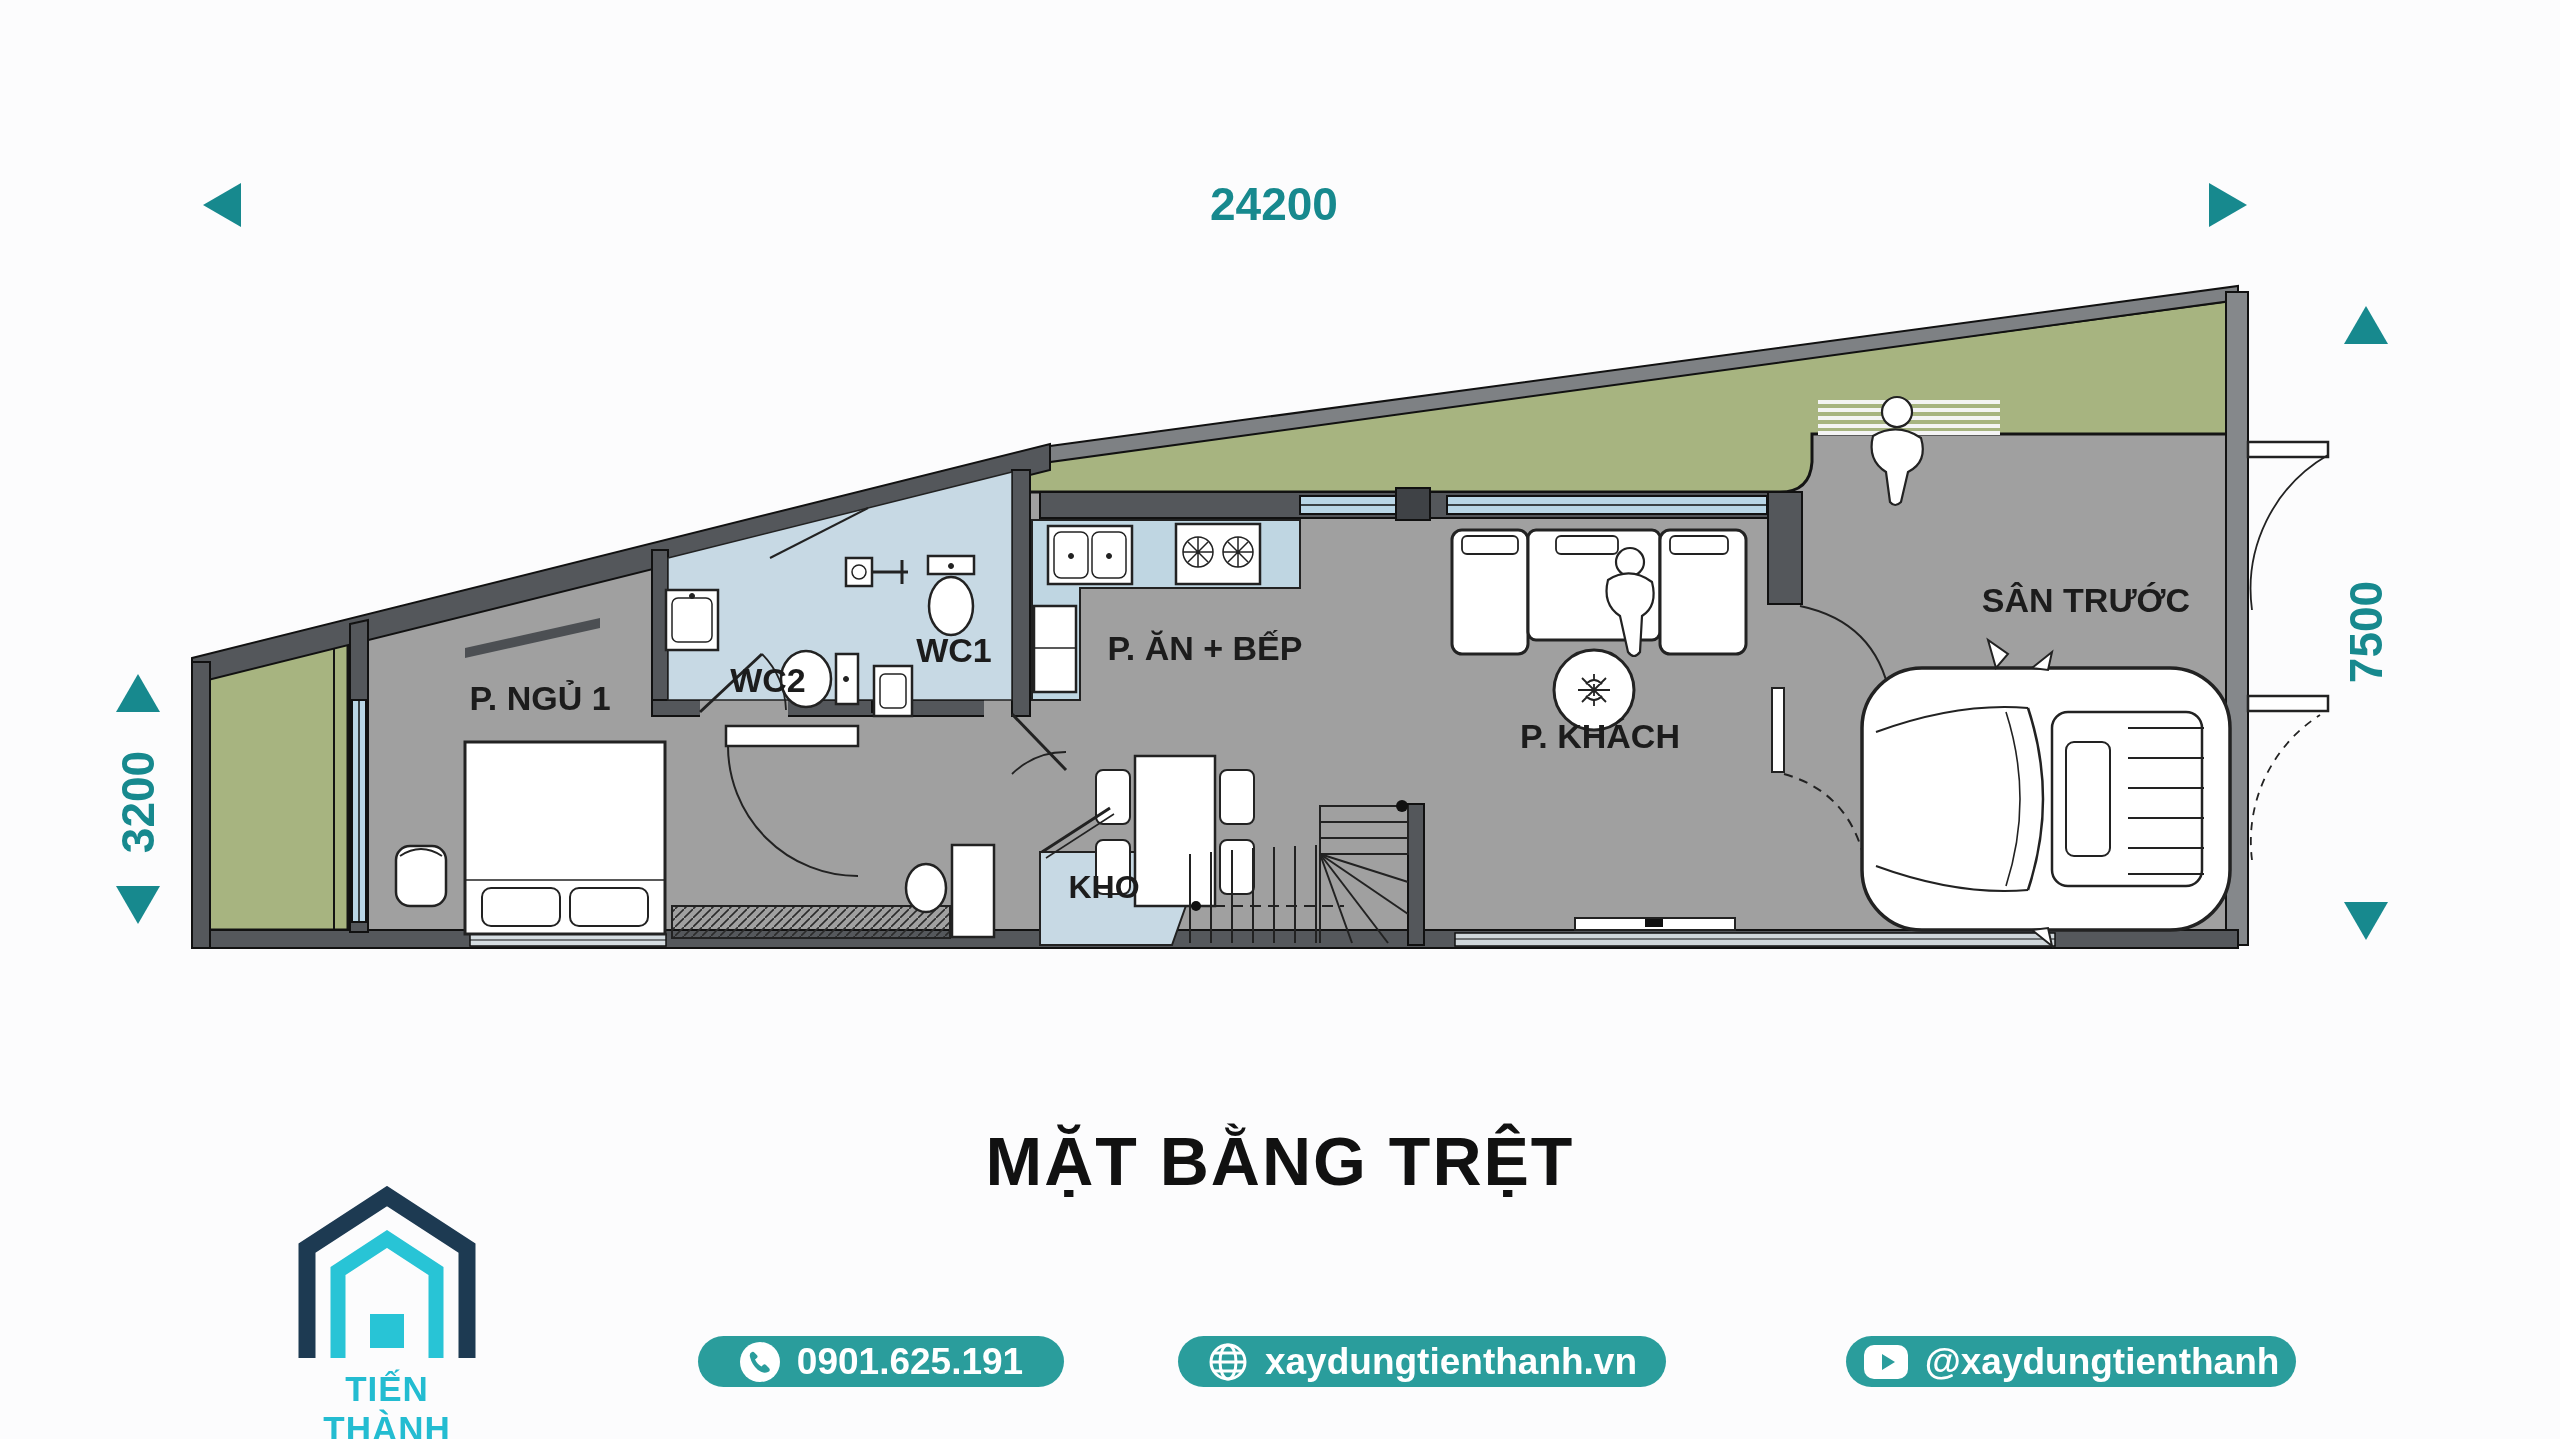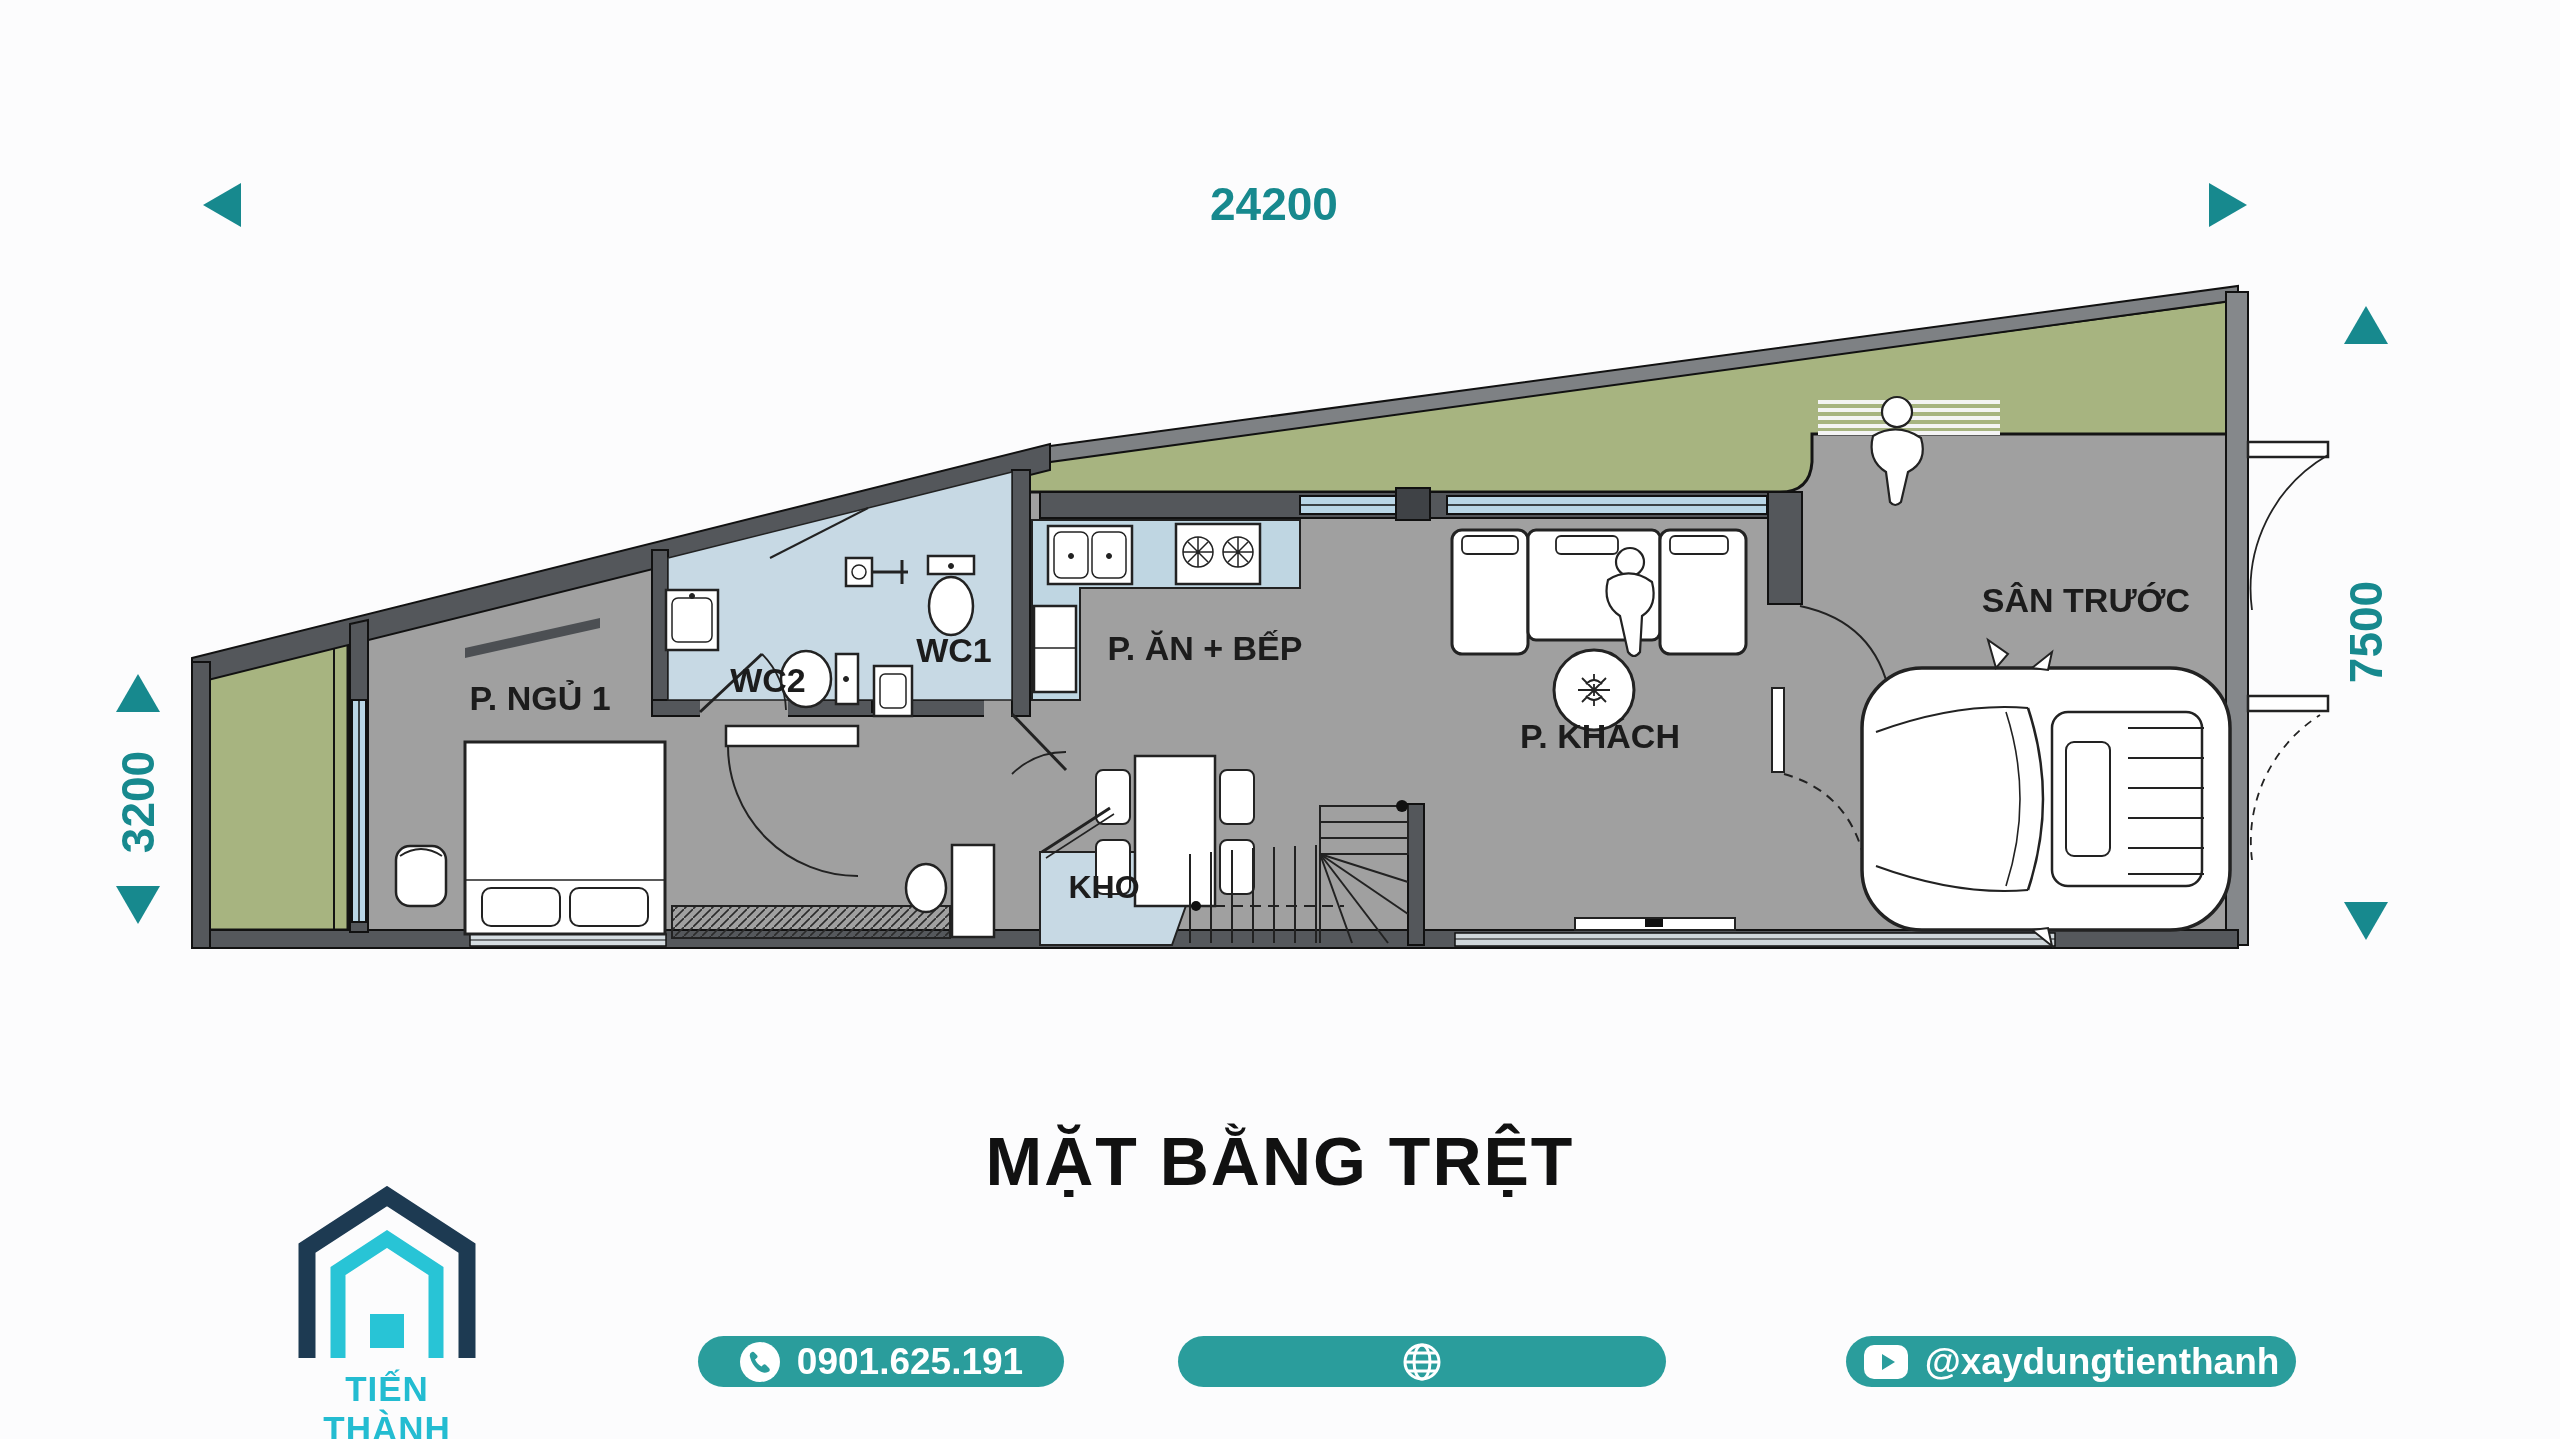--- a/index.html
+++ b/index.html
@@ -353,20 +353,21 @@
 <div class="footer-pill" style="left:1178px;width:488px;">
   <span class="pill-icon">
     <svg width="42" height="42" viewBox="0 0 42 42" fill="none" stroke="#fff" stroke-width="3">
       <circle cx="21" cy="21" r="17"></circle>
       <ellipse cx="21" cy="21" rx="8" ry="17"></ellipse>
       <line x1="4" y1="21" x2="38" y2="21"></line>
       <line x1="7" y1="12" x2="35" y2="12"></line>
       <line x1="7" y1="30" x2="35" y2="30"></line>
     </svg>
   </span>
+  <span>xaydungtienthanh.vn</span>
 </div>
 
 <div class="footer-pill" style="left:1846px;width:450px;">
   <span class="pill-icon">
     <svg width="46" height="36" viewBox="0 0 46 36">
       <rect x="1" y="1" width="44" height="34" rx="10" fill="#fff"></rect>
       <polygon points="19,10 32,18 19,26" fill="#2a9d9c"></polygon>
     </svg>
   </span>
   <span>@xaydungtienthanh</span>

